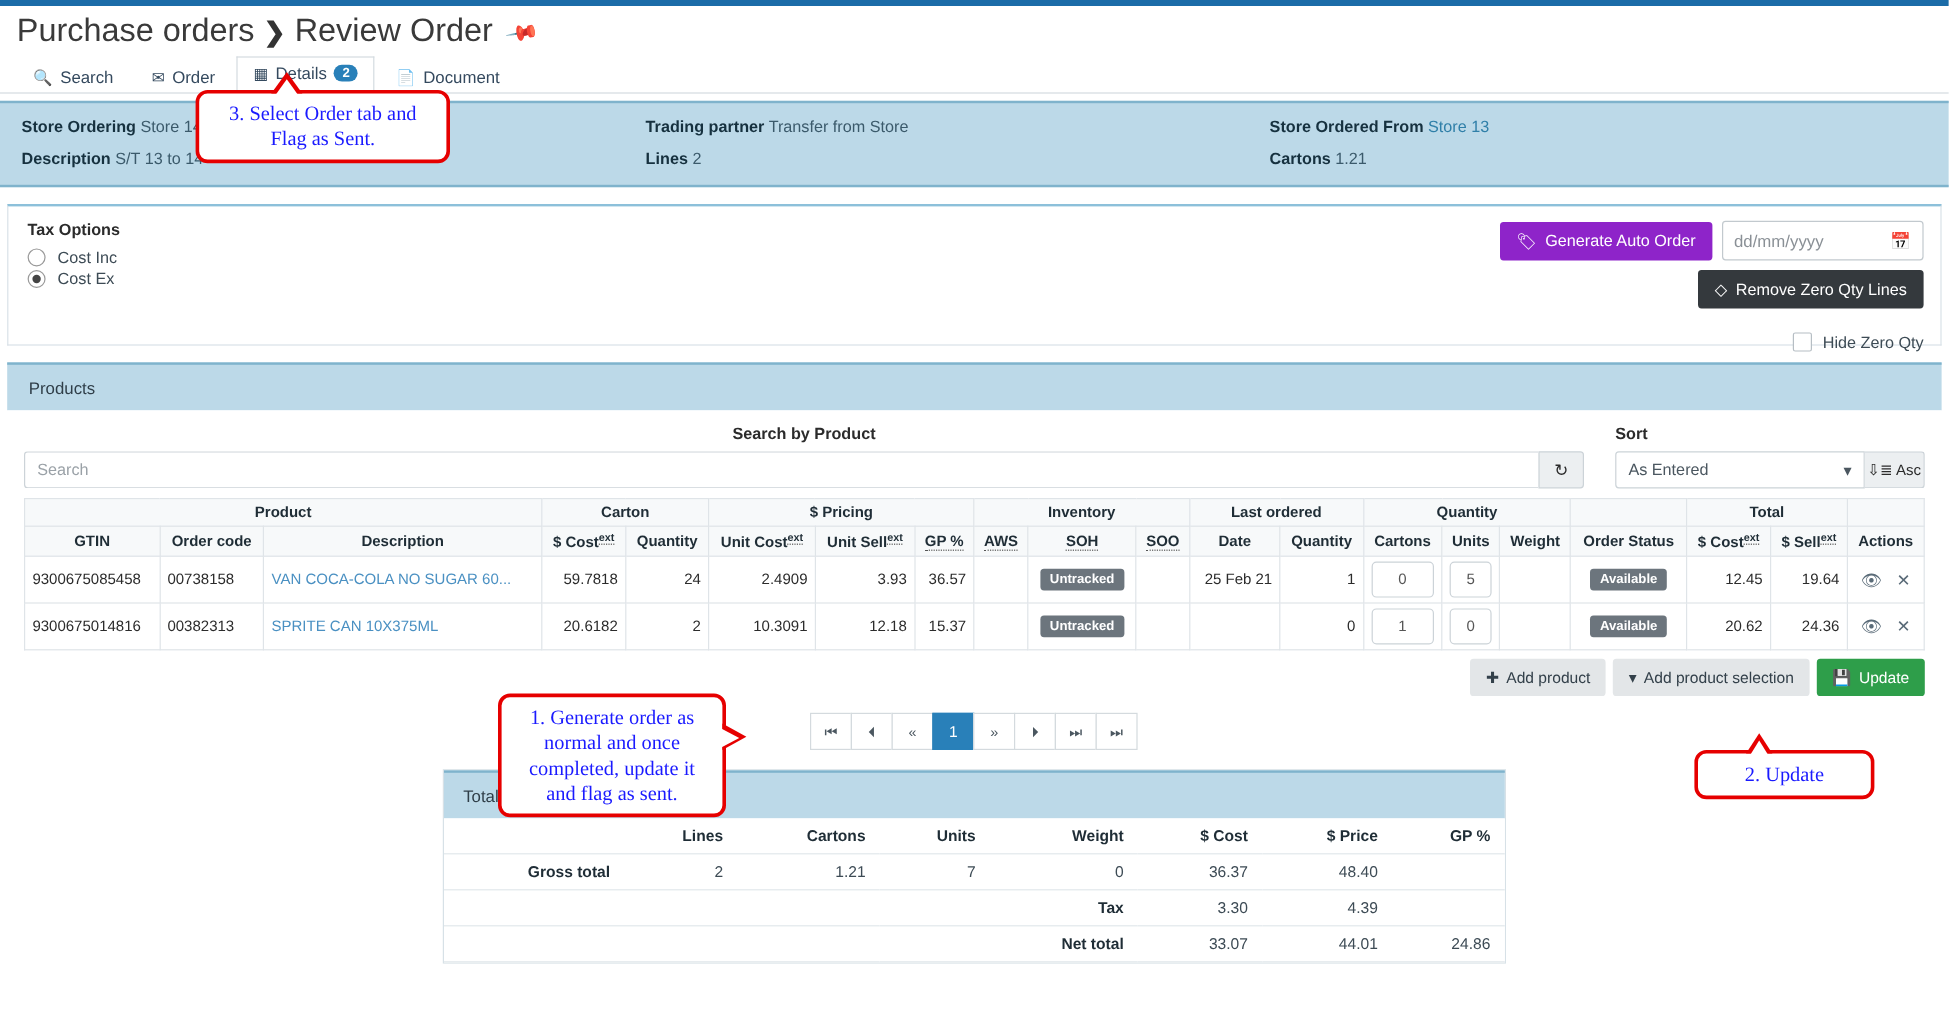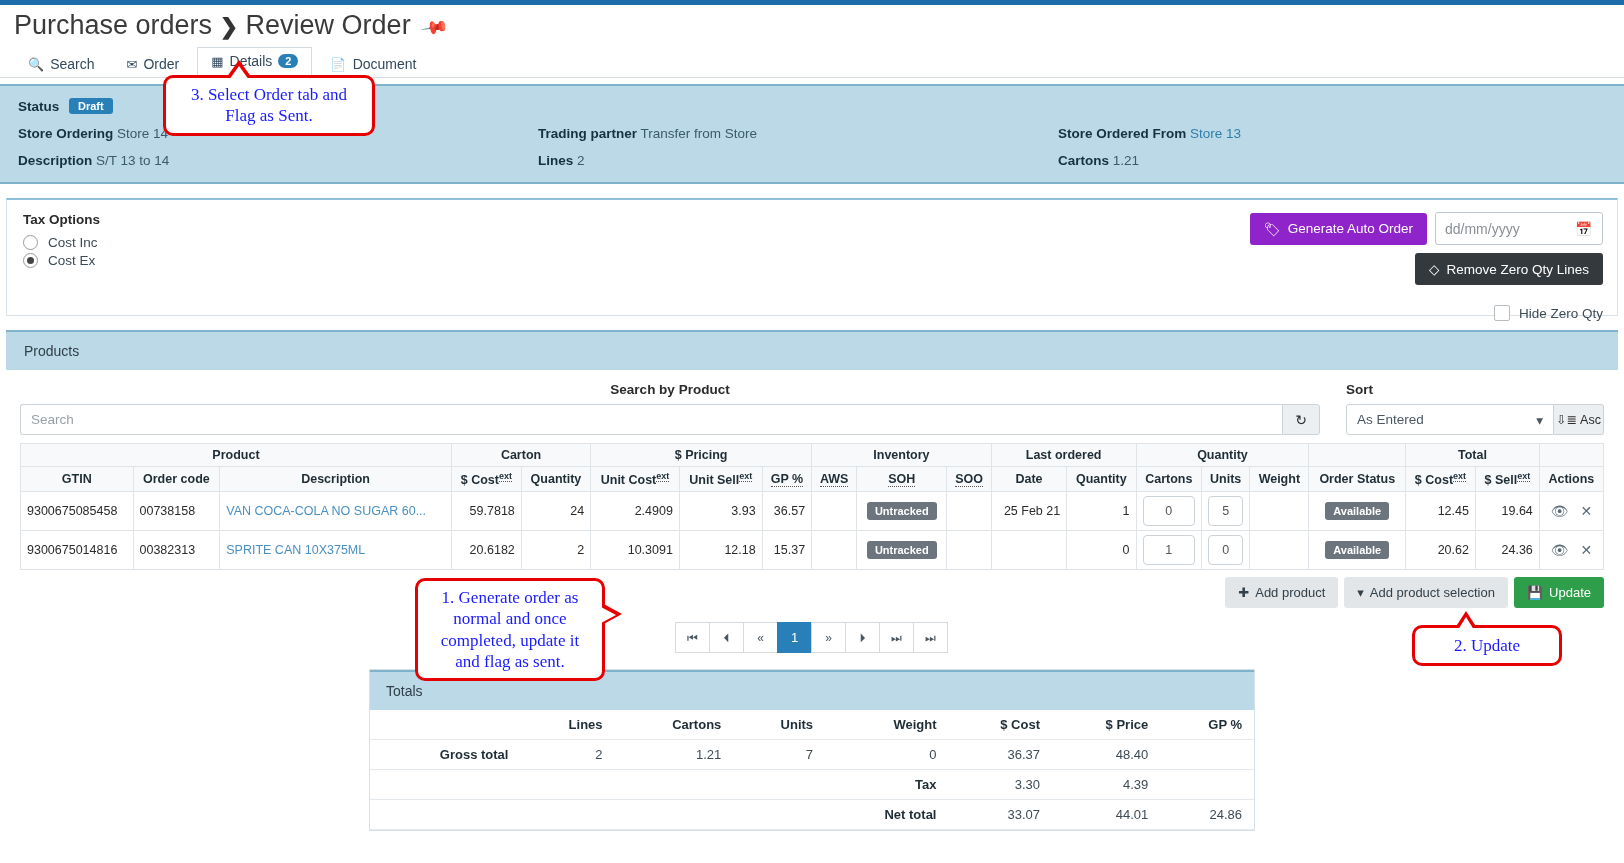--- a/index.html
+++ b/index.html
@@ -282,28 +282,20 @@
       <span>Details</span>
       <span class="badge">2</span>
     </div>
     <div class="tab">
       <span class="ic">📄</span>
       <span>Document</span>
     </div>
   </div>
 
   <div class="statuspanel">
-    <div class="srow">
-      <div class="scol c1">
-        <b>Status</b>
-        <span class="pill">Draft</span>
-      </div>
-      <div class="scol c2"></div>
-      <div class="scol c3"></div>
-    </div>
     <div class="srow">
       <div class="scol c1">
         <b>Store Ordering</b>
         <span class="v">Store 14</span>
       </div>
       <div class="scol c2">
         <b>Trading partner</b>
         <span class="v">Transfer from Store</span>
       </div>
       <div class="scol c3">

